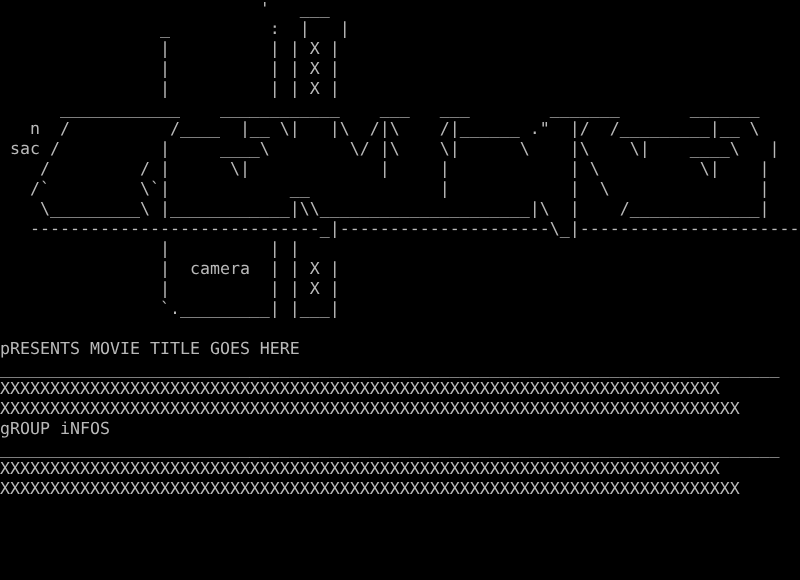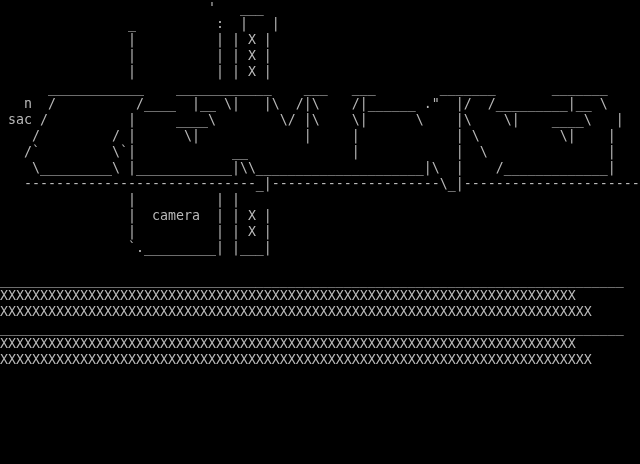--- a/index.html
+++ b/index.html
@@ -40,19 +40,21 @@
     /         / |      \|             |     |            | \          \|    |
    /`         \`|            __             |            |  \               |
     \_________\ |____________|\\_____________________|\  |    /_____________|
    -----------------------------_|---------------------\_|----------------------
                 |          | |
                 |  camera  | | X |
                 |          | | X |
                 `._________| |___|
 
 </pre>
+  <pre class="indent">pRESENTS MOVIE TITLE GOES HERE</pre>
   <pre class="rule">______________________________________________________________________________</pre>
   <pre class="indent gap">XXXXXXXXXXXXXXXXXXXXXXXXXXXXXXXXXXXXXXXXXXXXXXXXXXXXXXXXXXXXXXXXXXXXXXXX
 XXXXXXXXXXXXXXXXXXXXXXXXXXXXXXXXXXXXXXXXXXXXXXXXXXXXXXXXXXXXXXXXXXXXXXXXXX</pre>
+  <pre class="indent gap">gROUP iNFOS</pre>
   <pre class="rule">______________________________________________________________________________</pre>
   <pre class="indent gap">XXXXXXXXXXXXXXXXXXXXXXXXXXXXXXXXXXXXXXXXXXXXXXXXXXXXXXXXXXXXXXXXXXXXXXXX
 XXXXXXXXXXXXXXXXXXXXXXXXXXXXXXXXXXXXXXXXXXXXXXXXXXXXXXXXXXXXXXXXXXXXXXXXXX</pre>
 </div>
 
 </body></html>

